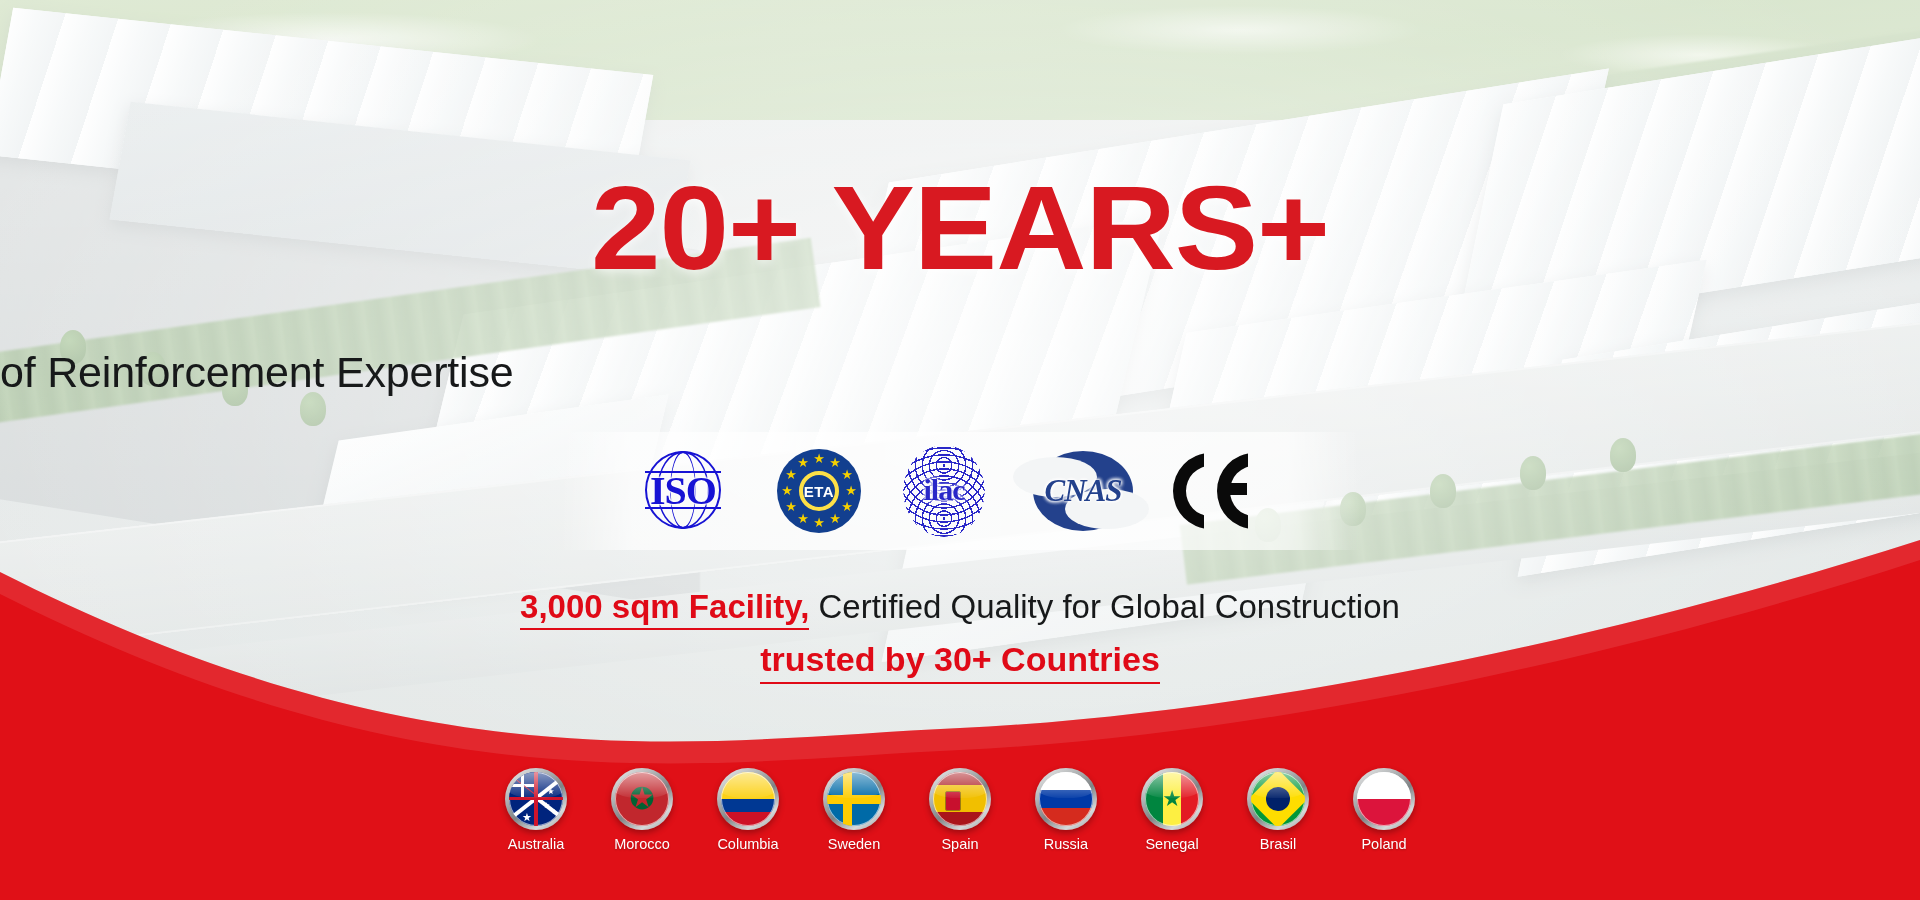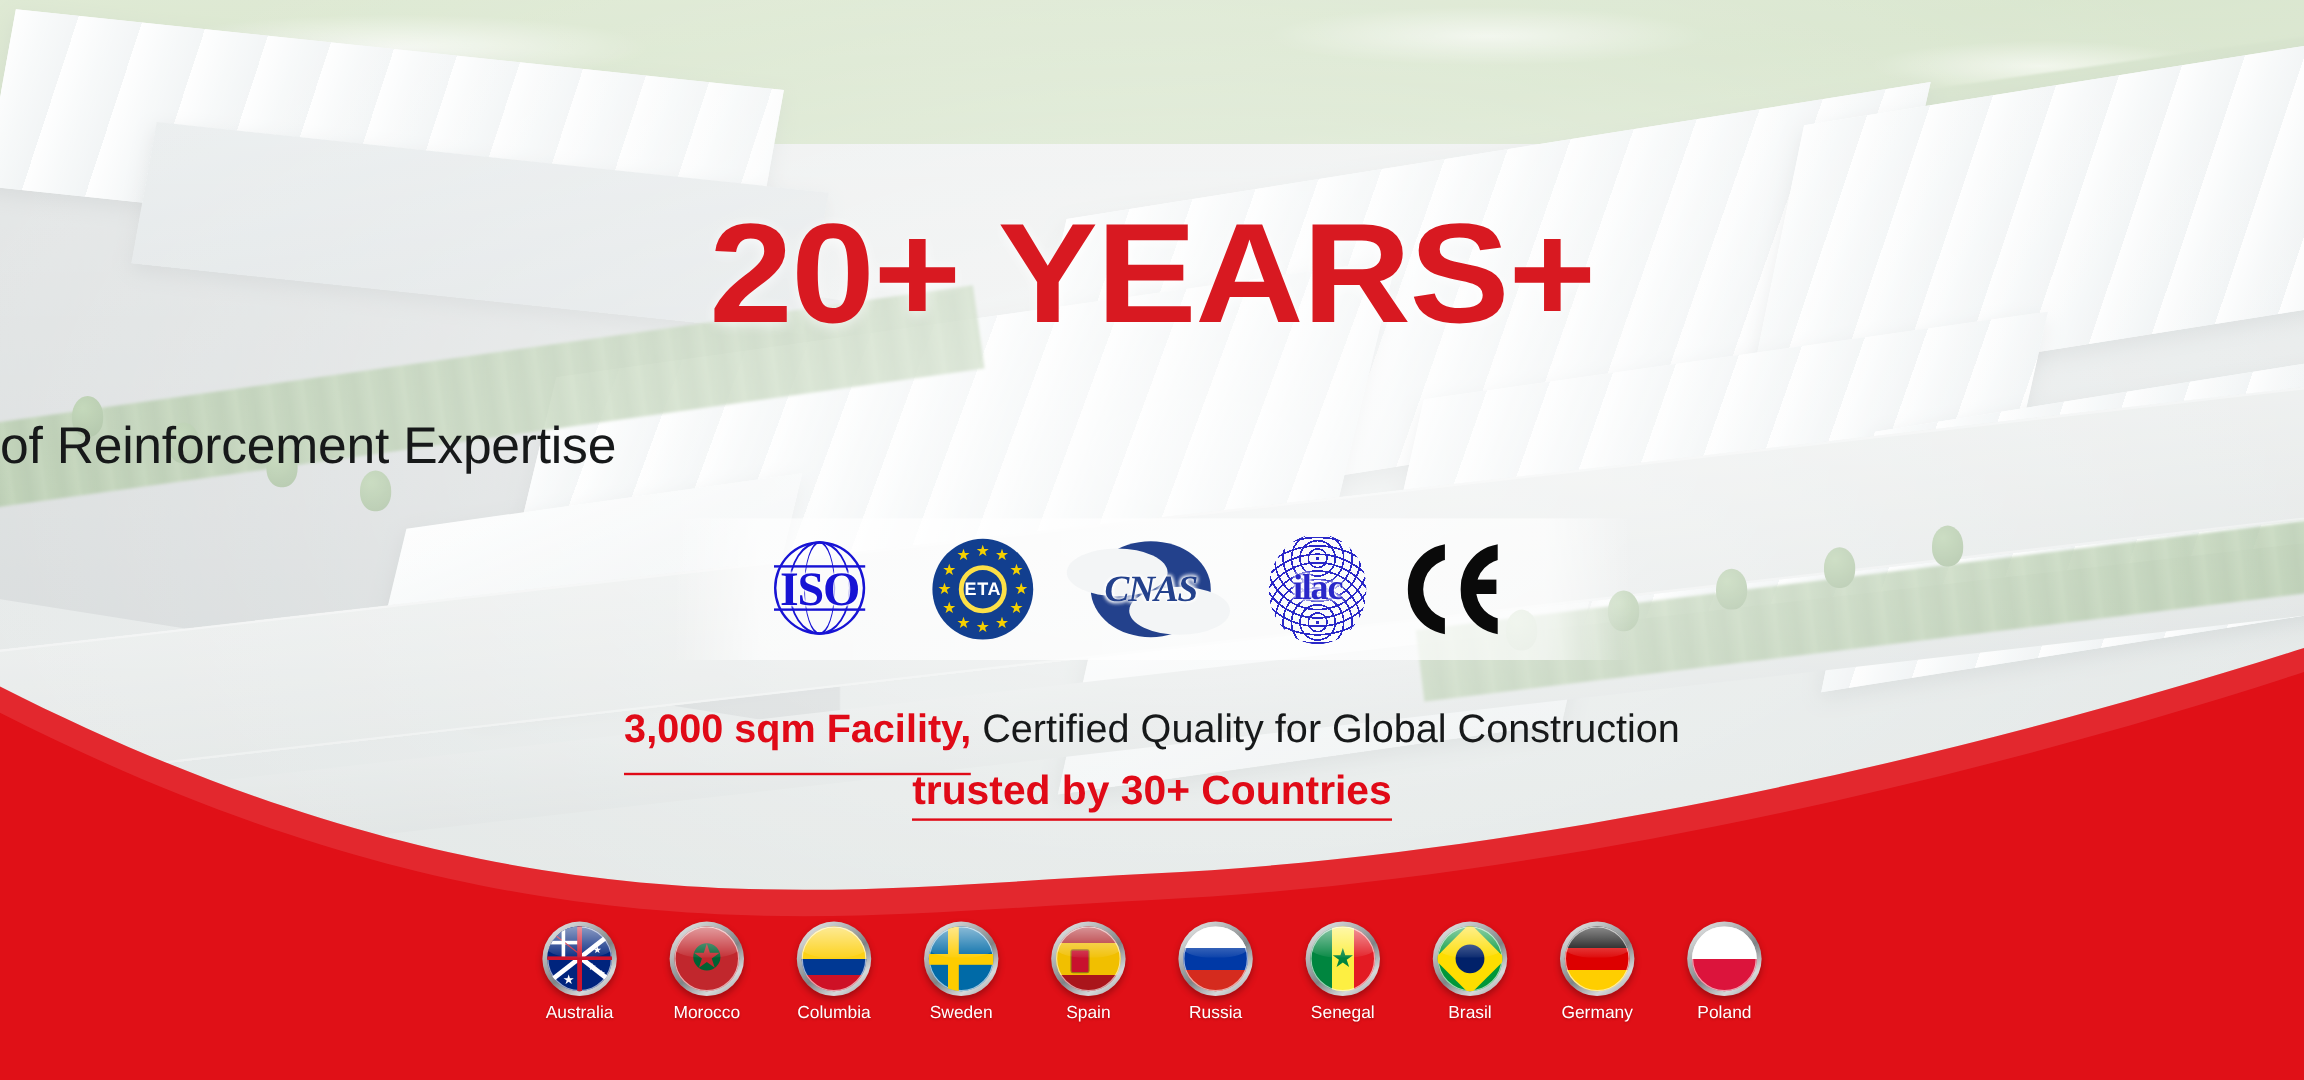--- a/index.html
+++ b/index.html
@@ -241,21 +241,21 @@
     position:absolute; left:42px; top:34px; width:24px; height:12px; background:#0a0a0a;
   }
 
   
   .tagline {
     position:absolute; left:0; right:0; top:588px;
     text-align:center; font-size:33px; color:#17191a; font-weight:400;
   }
   .tagline .hl {
     color:#e00a17; font-weight:700;
-    border-bottom:2.5px solid #e00a17; padding-bottom:19px;
+    border-bottom:2.5px solid #e00a17; padding-bottom:3px;
   }
   .tagline2 {
     position:absolute; left:0; right:0; top:640px;
     text-align:center; font-size:34px; font-weight:700; color:#e00a17;
   }
   .tagline2 span { border-bottom:2.5px solid #e00a17; padding-bottom:4px; }
 
   
   .flags {
     position:absolute; left:0; right:0; top:768px;
@@ -413,32 +413,32 @@
             <div class="star" style="transform:translate(-28px,16px)">★</div>
             <div class="star" style="transform:translate(-32px,0)">★</div>
             <div class="star" style="transform:translate(-28px,-16px)">★</div>
             <div class="star" style="transform:translate(-16px,-28px)">★</div>
           </div>
           <div class="inner">ETA</div>
         </div>
       </div>
 
       <div class="cert">
+        <div class="ilac">
+          <div class="oval"></div>
+          <div class="word">ilac</div>
+        </div>
+      </div>
+
+      <div class="cert">
         <div class="cnas">
           <div class="disc"></div>
           <div class="cut1"></div>
           <div class="cut2"></div>
           <div class="word">CNAS</div>
-        </div>
-      </div>
-
-      <div class="cert">
-        <div class="ilac">
-          <div class="oval"></div>
-          <div class="word">ilac</div>
         </div>
       </div>
 
       <div class="cert">
         <div class="ce">
           <div class="c"></div>
           <div class="e"></div>
           <div class="bar"></div>
         </div>
       </div>
@@ -541,28 +541,20 @@
         <div class="fcirc">
           <div class="finner f-br">
               <div class="rh"></div>
               <div class="gl"></div>
               <div class="gloss"></div>
             </div>
         </div>
         <div class="flabel">Brasil</div>
       </div>
 
-      <div class="flagitem">
-        <div class="fcirc">
-          <div class="finner f-de">
-              <div class="gloss"></div>
-            </div>
-        </div>
-        <div class="flabel">Germany</div>
-      </div>
 
       <div class="flagitem">
         <div class="fcirc">
           <div class="finner f-pl">
               <div class="gloss"></div>
             </div>
         </div>
         <div class="flabel">Poland</div>
       </div>
 

